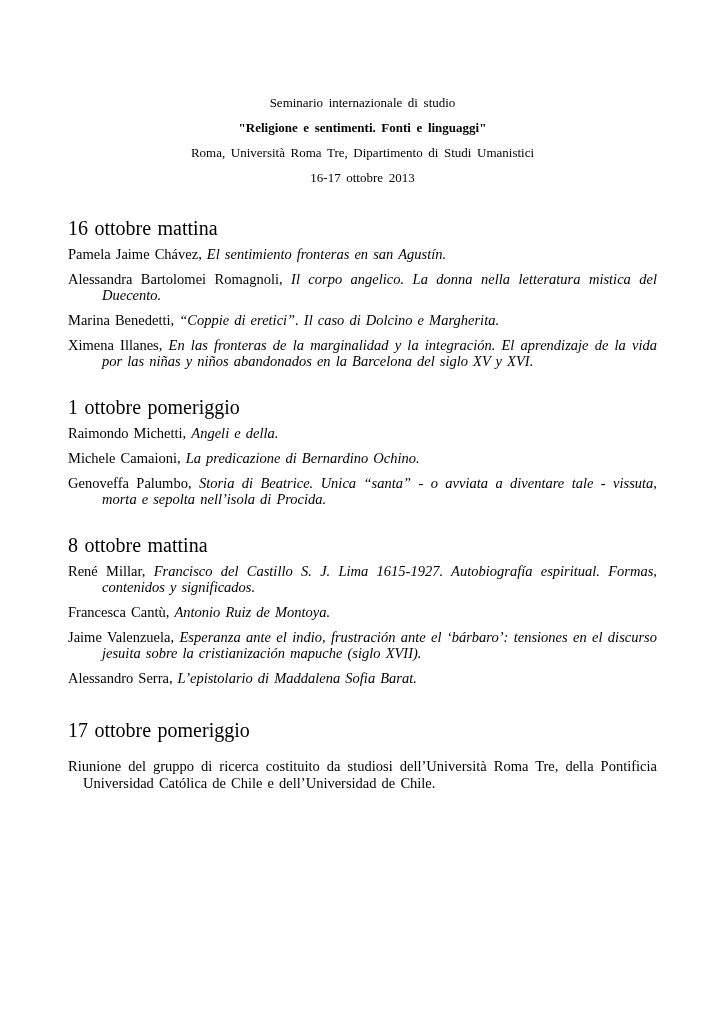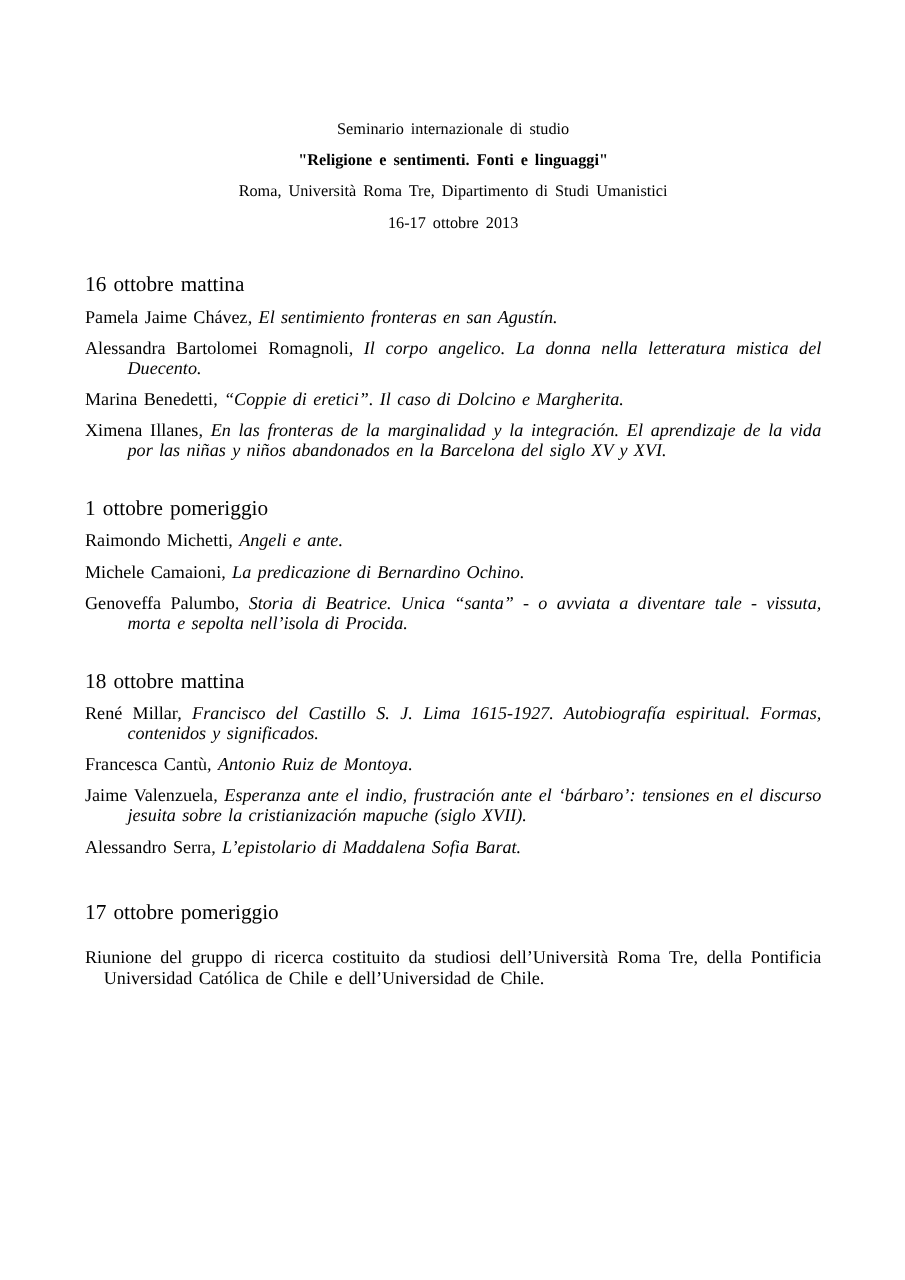--- a/index.html
+++ b/index.html
@@ -39,21 +39,21 @@
   }
   .session {
     margin-top: 30px;
   }
   .session-last {
     margin-top: 36px;
   }
   .session-heading {
     margin: 0 0 10px 0;
     line-height: 16px;
-    font-size: 17px;
+    font-size: 20px;
     font-weight: normal;
   }
   .entry {
     margin: 9px 0;
     line-height: 16px;
     text-align: justify;
     padding-left: 34px;
     text-indent: -34px;
   }
   .talk {
@@ -84,27 +84,27 @@
     <div class="session">
       <p class="session-heading">16 ottobre mattina</p>
       <p class="entry"><span>Pamela Jaime Chávez, </span><span class="talk">El sentimiento fronteras en san Agustín.</span></p>
       <p class="entry"><span>Alessandra Bartolomei Romagnoli, </span><span class="talk">Il corpo angelico. La donna nella letteratura mistica del Duecento.</span></p>
       <p class="entry"><span>Marina Benedetti, </span><span class="talk">“Coppie di eretici”. Il caso di Dolcino e Margherita.</span></p>
       <p class="entry"><span>Ximena Illanes, </span><span class="talk">En las fronteras de la marginalidad y la integración. El aprendizaje de la vida por las niñas y niños abandonados en la Barcelona del siglo XV y XVI.</span></p>
     </div>
 
     <div class="session">
       <p class="session-heading">1 ottobre pomeriggio</p>
-      <p class="entry"><span>Raimondo Michetti, </span><span class="talk">Angeli e ante.</span></p>
+      <p class="entry"><span>Raimondo Michetti, </span><span class="talk">Angeli e della.</span></p>
       <p class="entry"><span>Michele Camaioni, </span><span class="talk">La predicazione di Bernardino Ochino.</span></p>
       <p class="entry"><span>Genoveffa Palumbo, </span><span class="talk">Storia di Beatrice. Unica “santa” - o avviata a diventare tale - vissuta, morta e sepolta nell’isola di Procida.</span></p>
     </div>
 
     <div class="session">
-      <p class="session-heading">18 ottobre mattina</p>
+      <p class="session-heading">8 ottobre mattina</p>
       <p class="entry"><span>René Millar, </span><span class="talk">Francisco del Castillo S. J. Lima 1615-1927. Autobiografía espiritual. Formas, contenidos y significados.</span></p>
       <p class="entry"><span>Francesca Cantù, </span><span class="talk">Antonio Ruiz de Montoya.</span></p>
       <p class="entry"><span>Jaime Valenzuela, </span><span class="talk">Esperanza ante el indio, frustración ante el ‘bárbaro’: tensiones en el discurso jesuita sobre la cristianización mapuche (siglo XVII).</span></p>
       <p class="entry"><span>Alessandro Serra, </span><span class="talk">L’epistolario di Maddalena Sofia Barat.</span></p>
     </div>
 
     <div class="session session-last">
       <p class="session-heading">17 ottobre pomeriggio</p>
       <p class="note">Riunione del gruppo di ricerca costituito da studiosi dell’Università Roma Tre, della Pontificia Universidad Católica de Chile e dell’Universidad de Chile.</p>
     </div>

